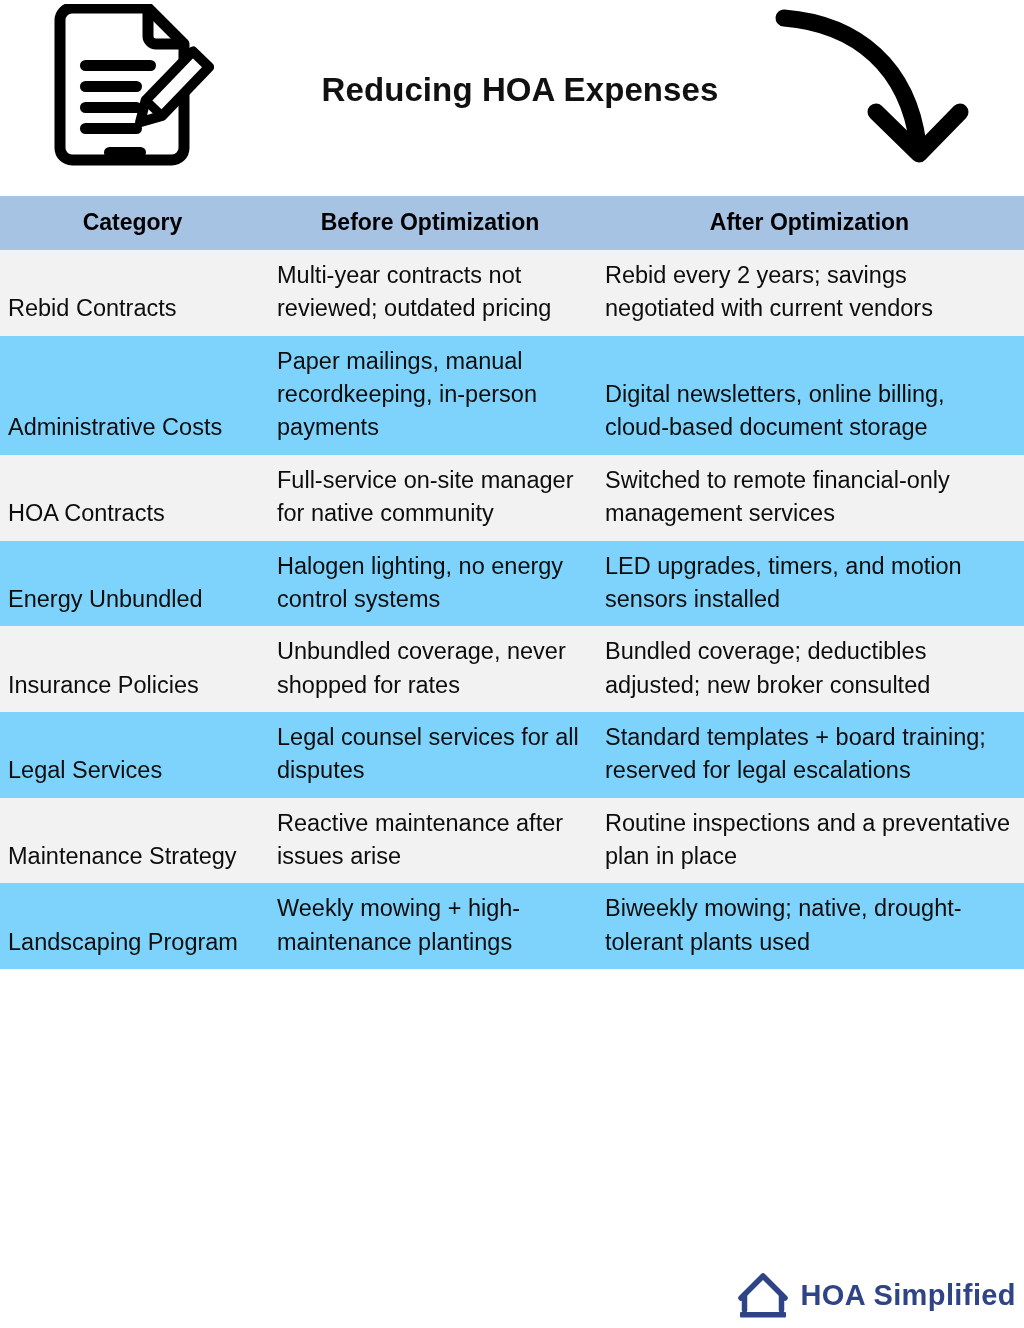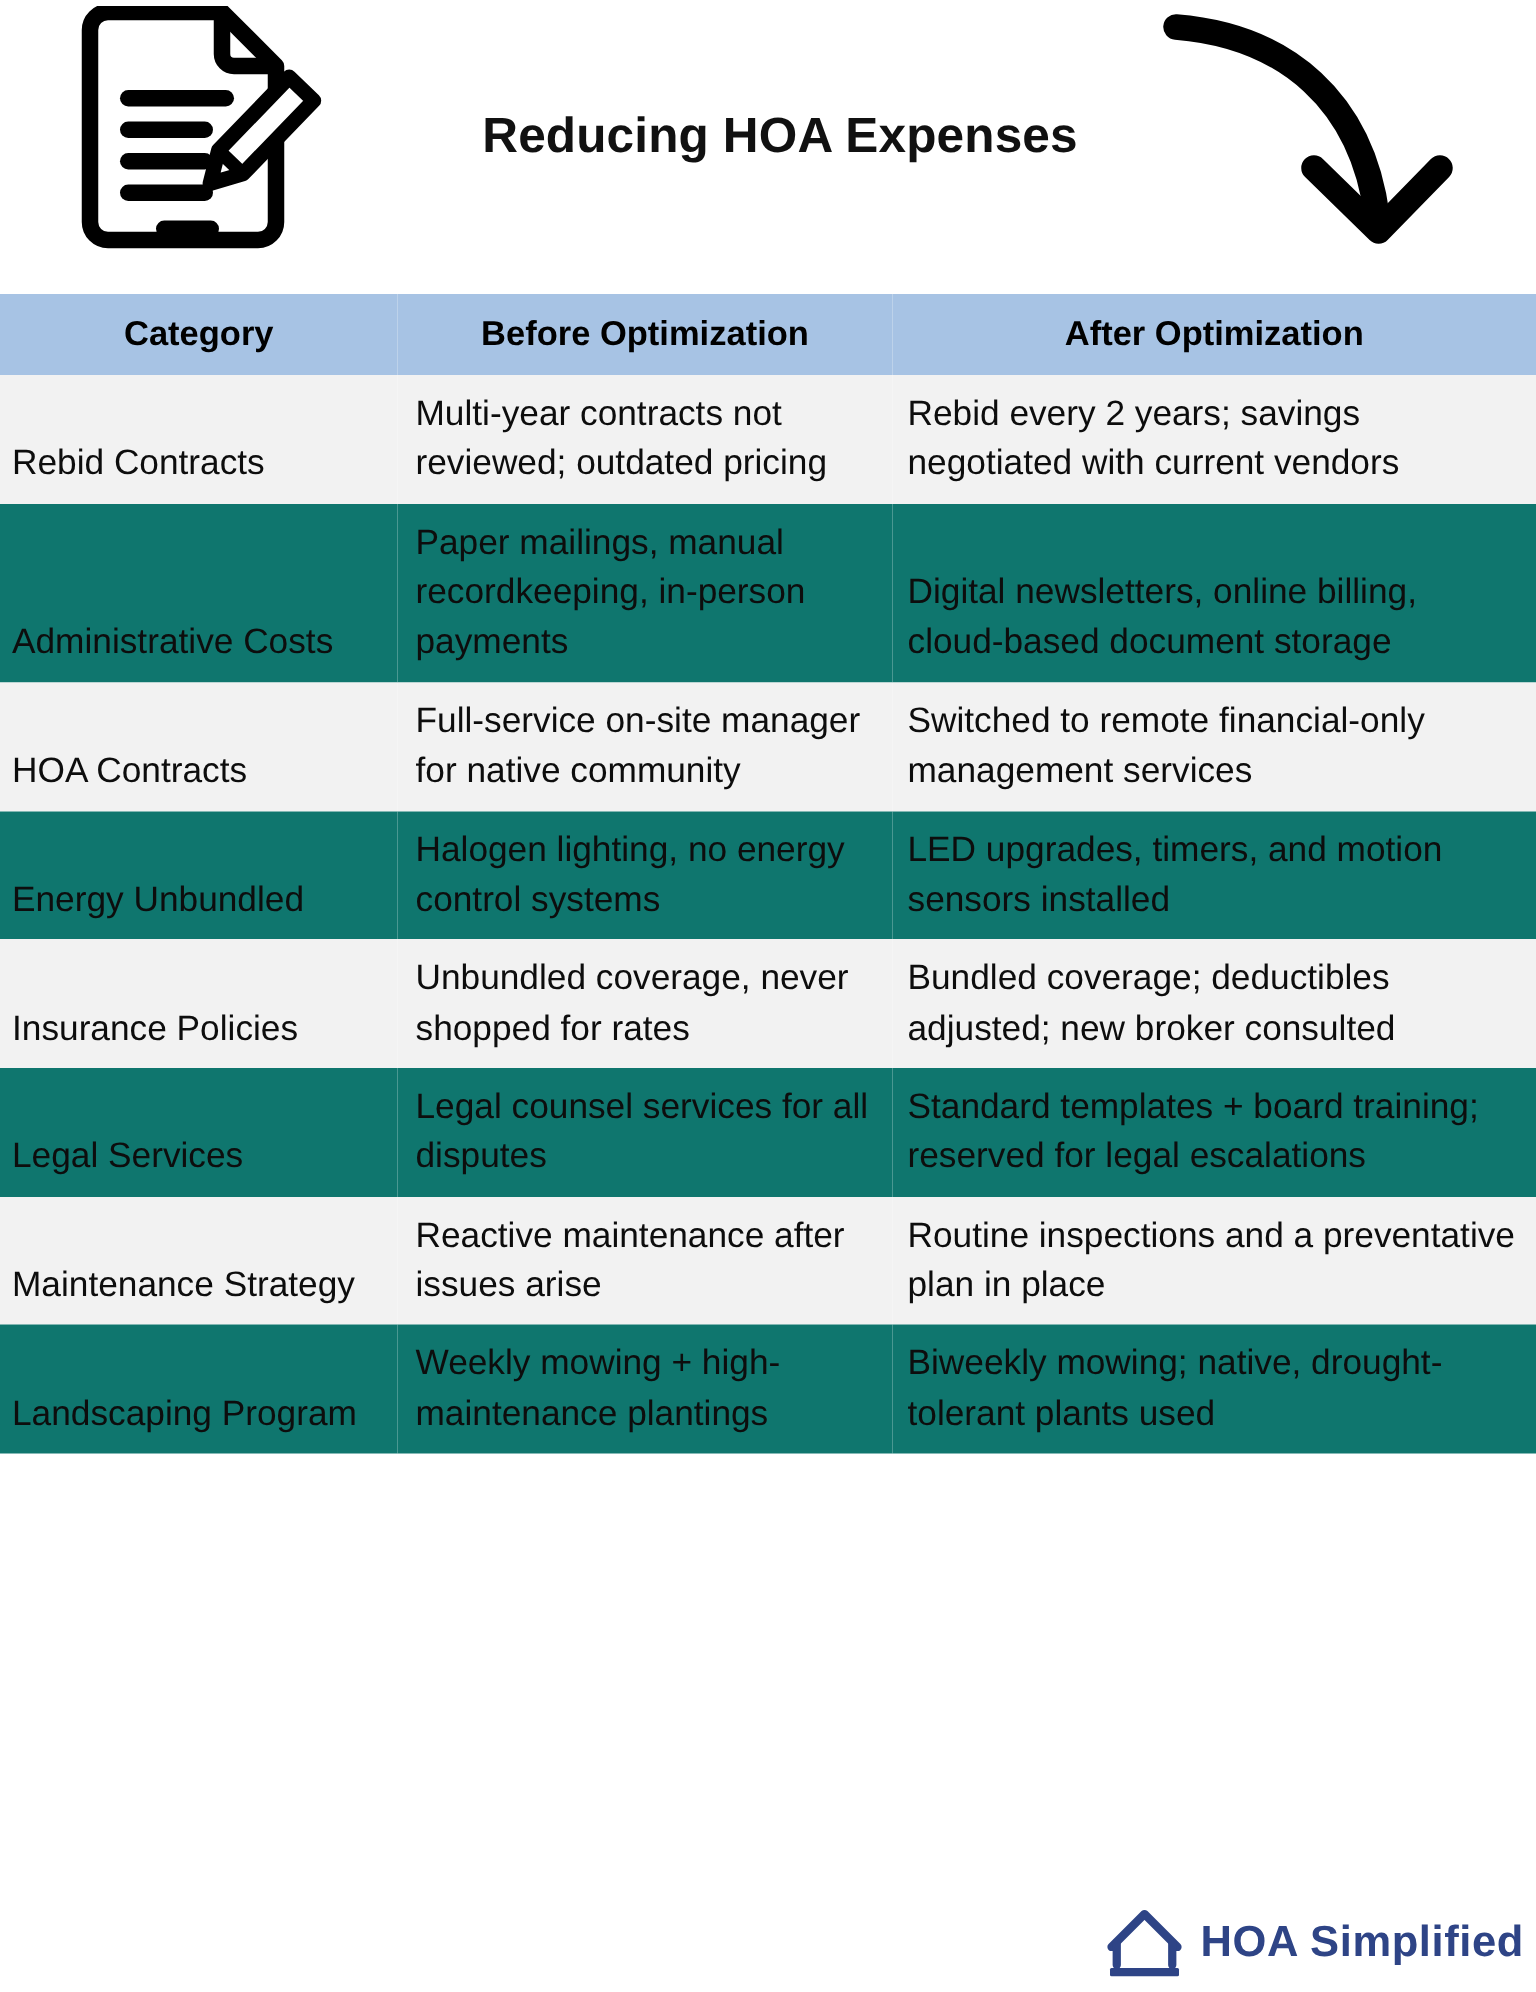--- a/index.html
+++ b/index.html
@@ -90,21 +90,21 @@
     padding-right: 4px;
   }
   tbody td.col2 {
     padding-left: 12px;
   }
   tbody td.col3 {
     padding-left: 10px;
     padding-right: 12px;
   }
   tbody tr.shade-gray td { background: #f2f2f2; }
-  tbody tr.shade-blue td { background: #0f766e; }
+  tbody tr.shade-blue td { background: #7dd3fc; }
 
   
   .footer-logo {
     position: absolute;
     right: 8px;
     bottom: 8px;
     display: flex;
     align-items: center;
     gap: 10px;
   }

